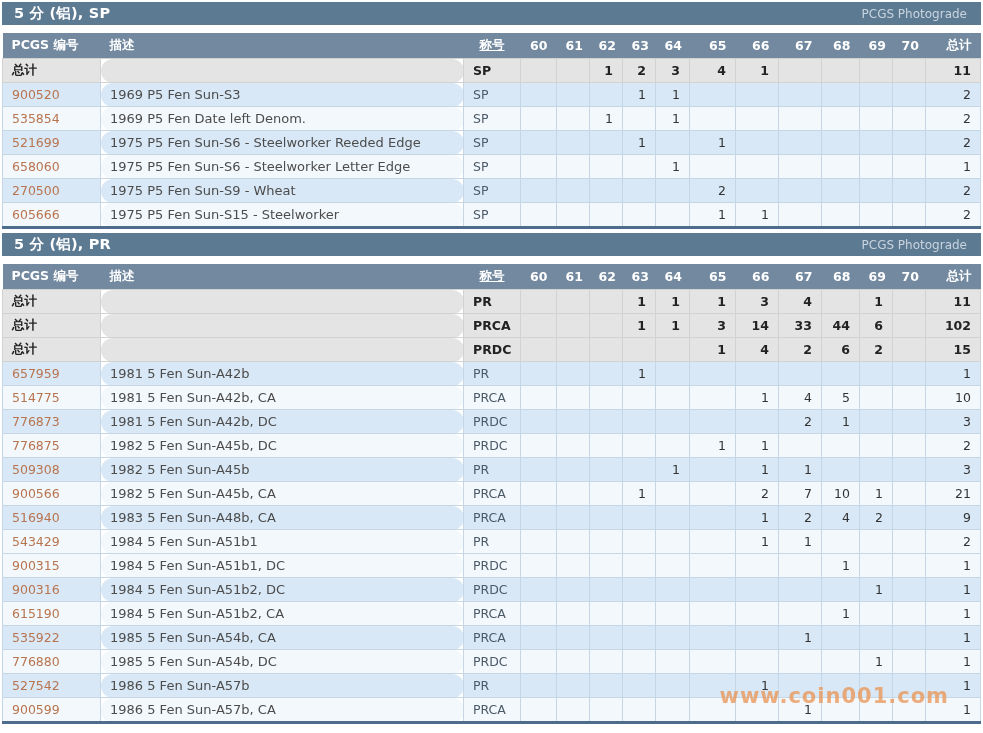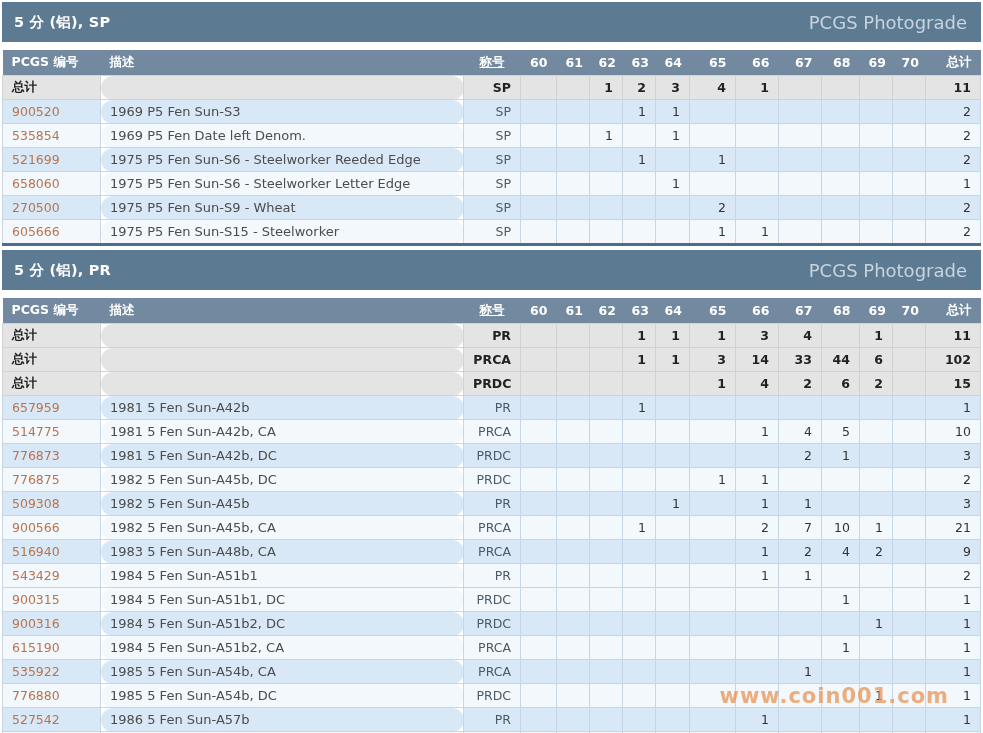--- a/index.html
+++ b/index.html
@@ -3,46 +3,46 @@
 <meta charset="utf-8">
 <style>
   html,body{margin:0;padding:0;}
   body{
     width:983px;height:733px;background:#ffffff;position:relative;overflow:hidden;
     font-family:"DejaVu Sans","Liberation Sans",sans-serif;
   }
   .wrap{padding:2px;}
   .section{margin-bottom:4px;}
   .bar{
-    height:40px;background:#5d7a93;display:flex;justify-content:space-between;
+    height:23px;background:#5d7a93;display:flex;justify-content:space-between;
     align-items:center;padding:0 14px 0 12px;margin-bottom:8px;
   }
   .bar .title{color:#ffffff;font-weight:bold;font-size:14.5px;letter-spacing:.2px;}
-  .bar .pg{color:#c9d4de;font-size:18px;text-decoration:none;cursor:pointer;}
+  .bar .pg{color:#c9d4de;font-size:12px;text-decoration:none;cursor:pointer;}
   table{
     border-collapse:collapse;table-layout:fixed;width:979px;
     border-bottom:3px solid #4e6d8c;
   }
   thead th{
     background:#7389a0;color:#ffffff;font-size:12.5px;font-weight:bold;
     height:25px;padding:0 9px;white-space:nowrap;overflow:hidden;
   }
   th.left{text-align:left;}
   th.center{text-align:center;text-decoration:underline;}
   th.right{text-align:right;}
   td{
     height:23px;font-size:12.5px;border:1px solid #c6d6e5;padding:0 9px;
     color:#333333;white-space:nowrap;overflow:hidden;
   }
   tr.blue td{background:#d9e8f6;}
   tr.white td{background:#f3f8fc;}
   tr.summary td{background:#e4e4e4;border-color:#d2d2d2;font-weight:bold;color:#222222;}
   td.pcgs{color:#b8744f;cursor:pointer;}
   td.desc{color:#4c4c4c;font-size:13px;border-radius:12px;}
-  td.desig{text-align:right;color:#4a5a68;}
+  td.desig{text-align:left;color:#4a5a68;}
   td.num{text-align:right;}
   td.total{text-align:right;}
   .watermark{
     position:absolute;right:34px;bottom:25px;font-size:21px;font-weight:bold;
     color:rgba(233,150,86,0.78);letter-spacing:1px;pointer-events:none;
   }
 </style>
 </head>
 <body>
 

